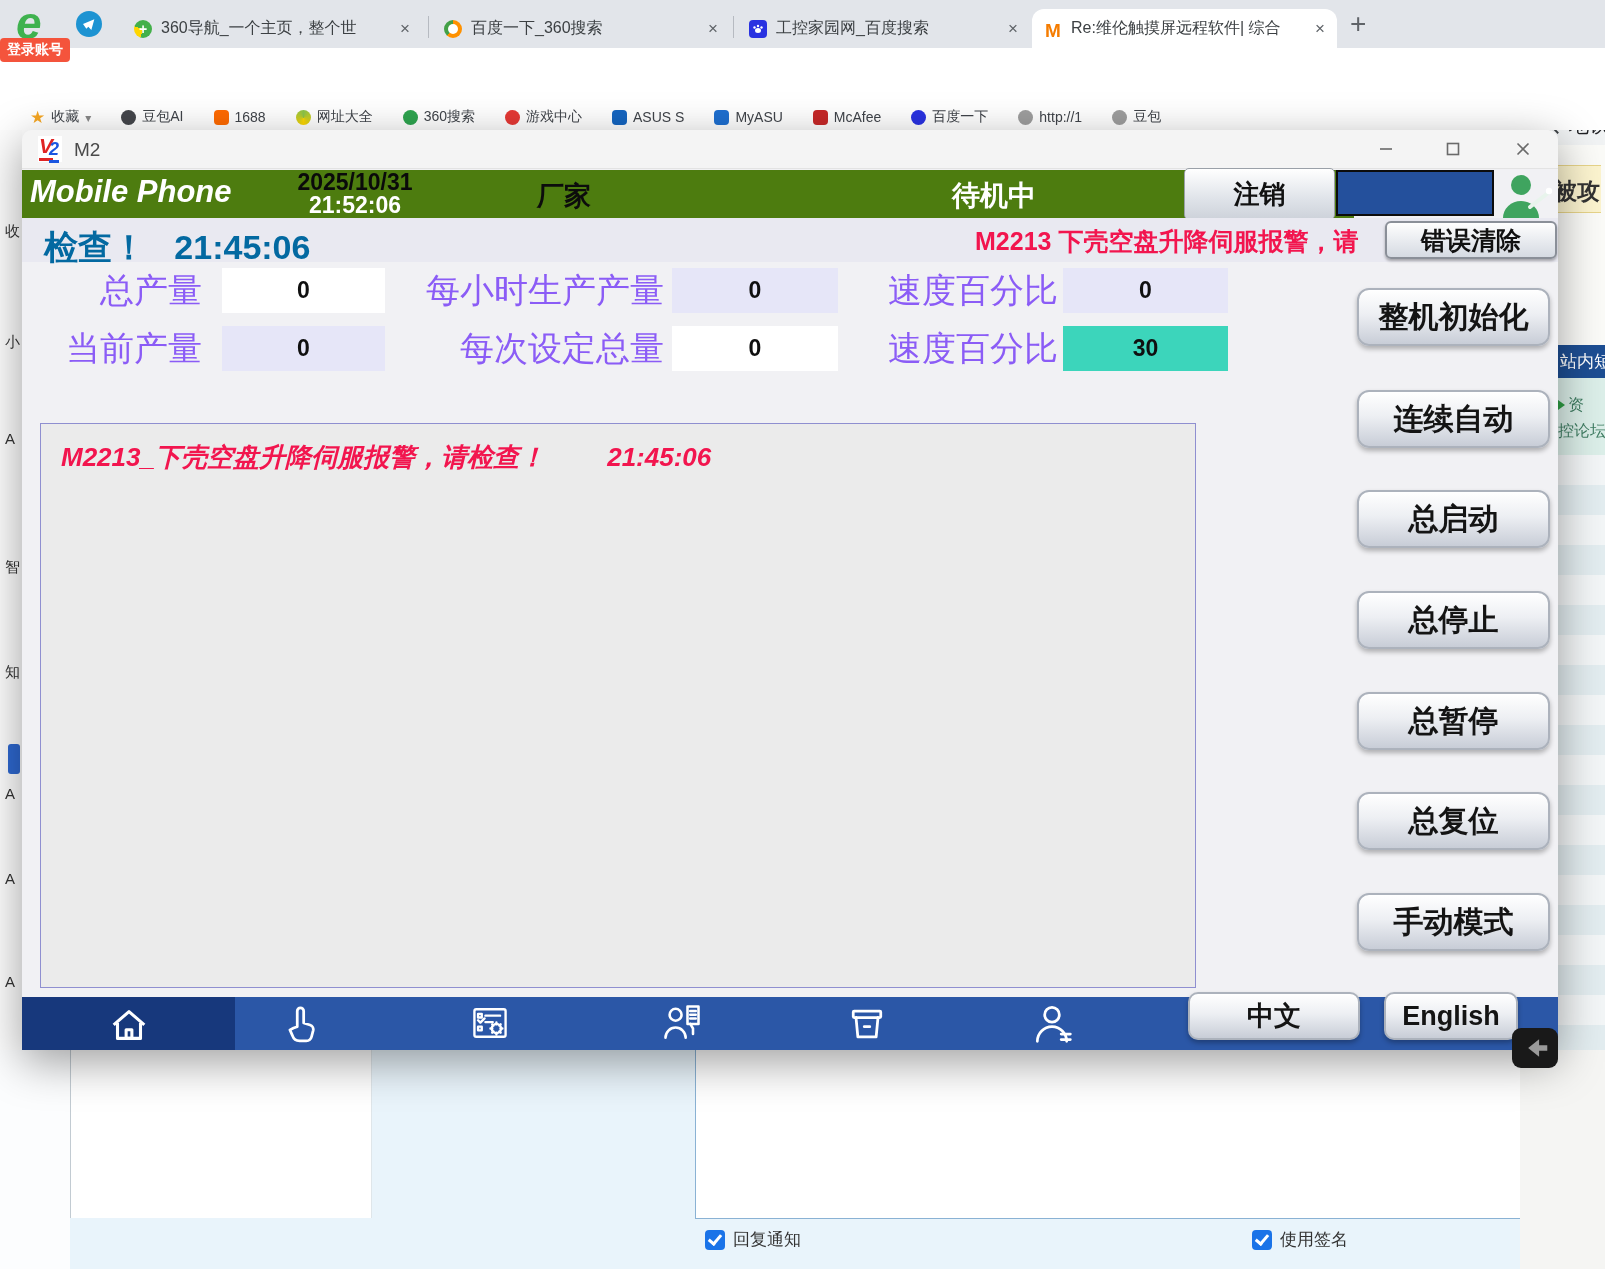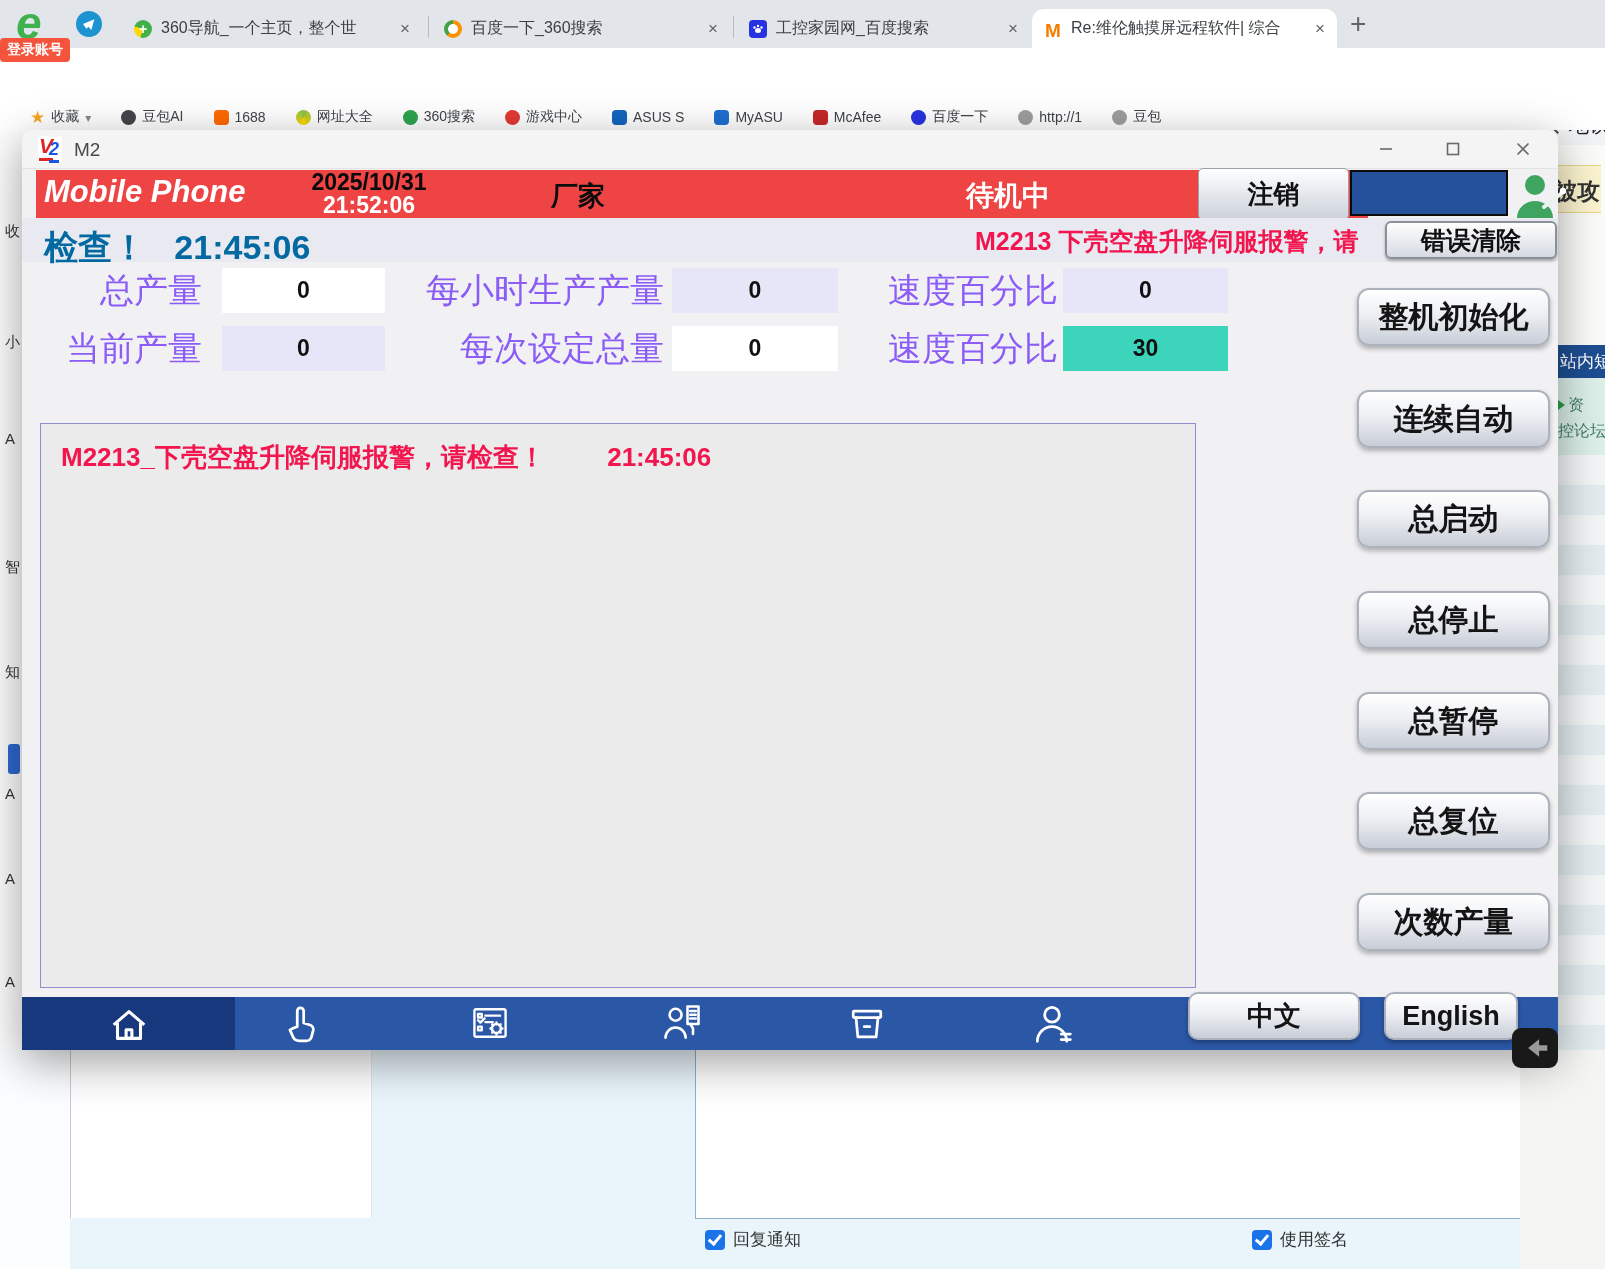--- a/index.html
+++ b/index.html
@@ -84,21 +84,21 @@
   .titlebar{position:absolute;left:0;top:0;width:1536px;height:38px;background:#f4f4f4;
     border-radius:10px 10px 0 0;border-bottom:1px solid #e3e3e3;}
   .v2icon{position:absolute;left:16px;top:6px;width:24px;height:26px;background:#fff;}
   .v2icon .v2v::before{content:"V";position:absolute;left:1px;top:-2px;color:#e02424;font-weight:800;font-size:21px;
     border-bottom:3px solid #e02424;}
   .v2icon .v22::before{content:"2";position:absolute;left:11px;top:3px;color:#1a56e0;font-weight:800;font-size:18px;
     border-bottom:3px solid #1a56e0;}
   .wintitle{position:absolute;left:52px;top:9px;font-size:19px;color:#4a4a4a;}
   .winctl{position:absolute;top:4px;width:34px;height:30px;display:grid;place-items:center;}
   
-  .hmi-header{position:absolute;left:0;top:40px;width:1332px;height:48px;background:#ef4444;margin-left:14px;}
+  .hmi-header{position:absolute;left:0;top:40px;width:1332px;height:48px;background:#4d7c0f;}
   .brand{position:absolute;left:8px;top:4px;font-size:31px;font-weight:700;font-style:italic;color:#fff;}
   .hdatetime{position:absolute;left:248px;top:1px;width:170px;text-align:center;font-weight:700;font-size:23px;line-height:23px;}
   .hdate{color:#0a0a0a;} .htime{color:#fff;}
   .hfactory{position:absolute;left:515px;top:8px;font-size:27px;font-weight:700;color:#0c0c0c;}
   .hstatus{position:absolute;left:930px;top:7px;font-size:28px;font-weight:700;color:#fff;}
   .logout-btn{position:absolute;left:1162px;top:-2px;width:151px;height:52px;border-radius:5px;
     background:linear-gradient(180deg,#ffffff,#dfe3e9 60%,#cdd2da);border:1px solid #9aa0a8;
     display:grid;place-items:center;font-size:26px;font-weight:700;color:#111;box-sizing:border-box;}
   .navy-box{position:absolute;left:1314px;top:0px;width:158px;height:46px;background:#24509c;
     border:2px solid #0c0c0c;box-sizing:border-box;}
@@ -109,21 +109,21 @@
     color:#f2154e;white-space:nowrap;}
   .clear-btn{position:absolute;left:1363px;top:3px;width:172px;height:38px;
     background:linear-gradient(180deg,#fefefe,#d5dae2);border:2px solid #8a8f98;border-radius:6px;
     display:grid;place-items:center;font-size:25px;font-weight:700;color:#111;box-sizing:border-box;
     box-shadow:0 2px 3px rgba(0,0,0,.3);}
   .slabel{position:absolute;height:45px;display:flex;align-items:center;justify-content:flex-end;
     font-size:34px;font-weight:400;color:#8b5cf6;white-space:nowrap;}
   .field{position:absolute;height:45px;display:grid;place-items:center;font-size:23px;font-weight:700;color:#101010;}
   .f-white{background:#fff;} .f-lav{background:#e6e6f8;} .f-teal{background:#3cd5bb;}
   .alarm-box{position:absolute;left:18px;top:293px;width:1156px;height:565px;background:#ebebeb;
-    border:1px solid #8f8fd0;box-sizing:border-box;}
+    border:1px solid #8f8fd0;box-sizing:border-box;font-style:italic;}
   .alarm-line{position:absolute;left:20px;top:16px;font-size:26px;font-weight:700;color:#f2154e;white-space:nowrap;}
   .alarm-time{margin-left:55px;}
   .btn3d{background:linear-gradient(180deg,#ffffff,#edeff3 45%,#c8cdd7);border:2px solid #acb2bc;
     border-radius:12px;box-shadow:0 3px 5px rgba(0,0,0,.28), inset 0 1px 0 #fff;
     display:grid;place-items:center;font-weight:700;color:#141414;box-sizing:border-box;}
   .side-btn{position:absolute;left:1335px;width:193px;height:58px;font-size:30px;}
   .hmi-nav{position:absolute;left:0;top:867px;width:1536px;height:53px;background:#2b57a7;}
   .home-seg{position:absolute;left:0;top:0;width:213px;height:53px;background:#17387c;display:grid;place-items:center;}
   .nav-ico{position:absolute;top:4px;width:44px;height:44px;}
   .lang-btn{position:absolute;top:-5px;width:172px;height:48px;font-size:27px;border-radius:10px;}
@@ -400,21 +400,21 @@
         <span class="alarm-time">21:45:06</span>
       </div>
     </div>
 
     <div class="btn3d side-btn" style="top:158px">整机初始化</div>
     <div class="btn3d side-btn" style="top:360px">总启动</div>
     <div class="btn3d side-btn" style="top:260px">连续自动</div>
     <div class="btn3d side-btn" style="top:461px">总停止</div>
     <div class="btn3d side-btn" style="top:562px">总暂停</div>
     <div class="btn3d side-btn" style="top:662px">总复位</div>
-    <div class="btn3d side-btn" style="top:763px">次数产量</div>
+    <div class="btn3d side-btn" style="top:763px">手动模式</div>
 
     <div class="hmi-nav">
       <div class="home-seg">
         <svg width="46" height="46" viewBox="0 0 48 48" fill="none" stroke="#fff" stroke-width="3.2" stroke-linejoin="round">
             <path d="M8 25L24 11l16 14"></path>
             <path d="M12 23v16h24V23"></path>
             <rect x="21" y="30" width="6" height="9"></rect>
           </svg>
       </div>
       <span class="nav-ico" style="left:256px">

